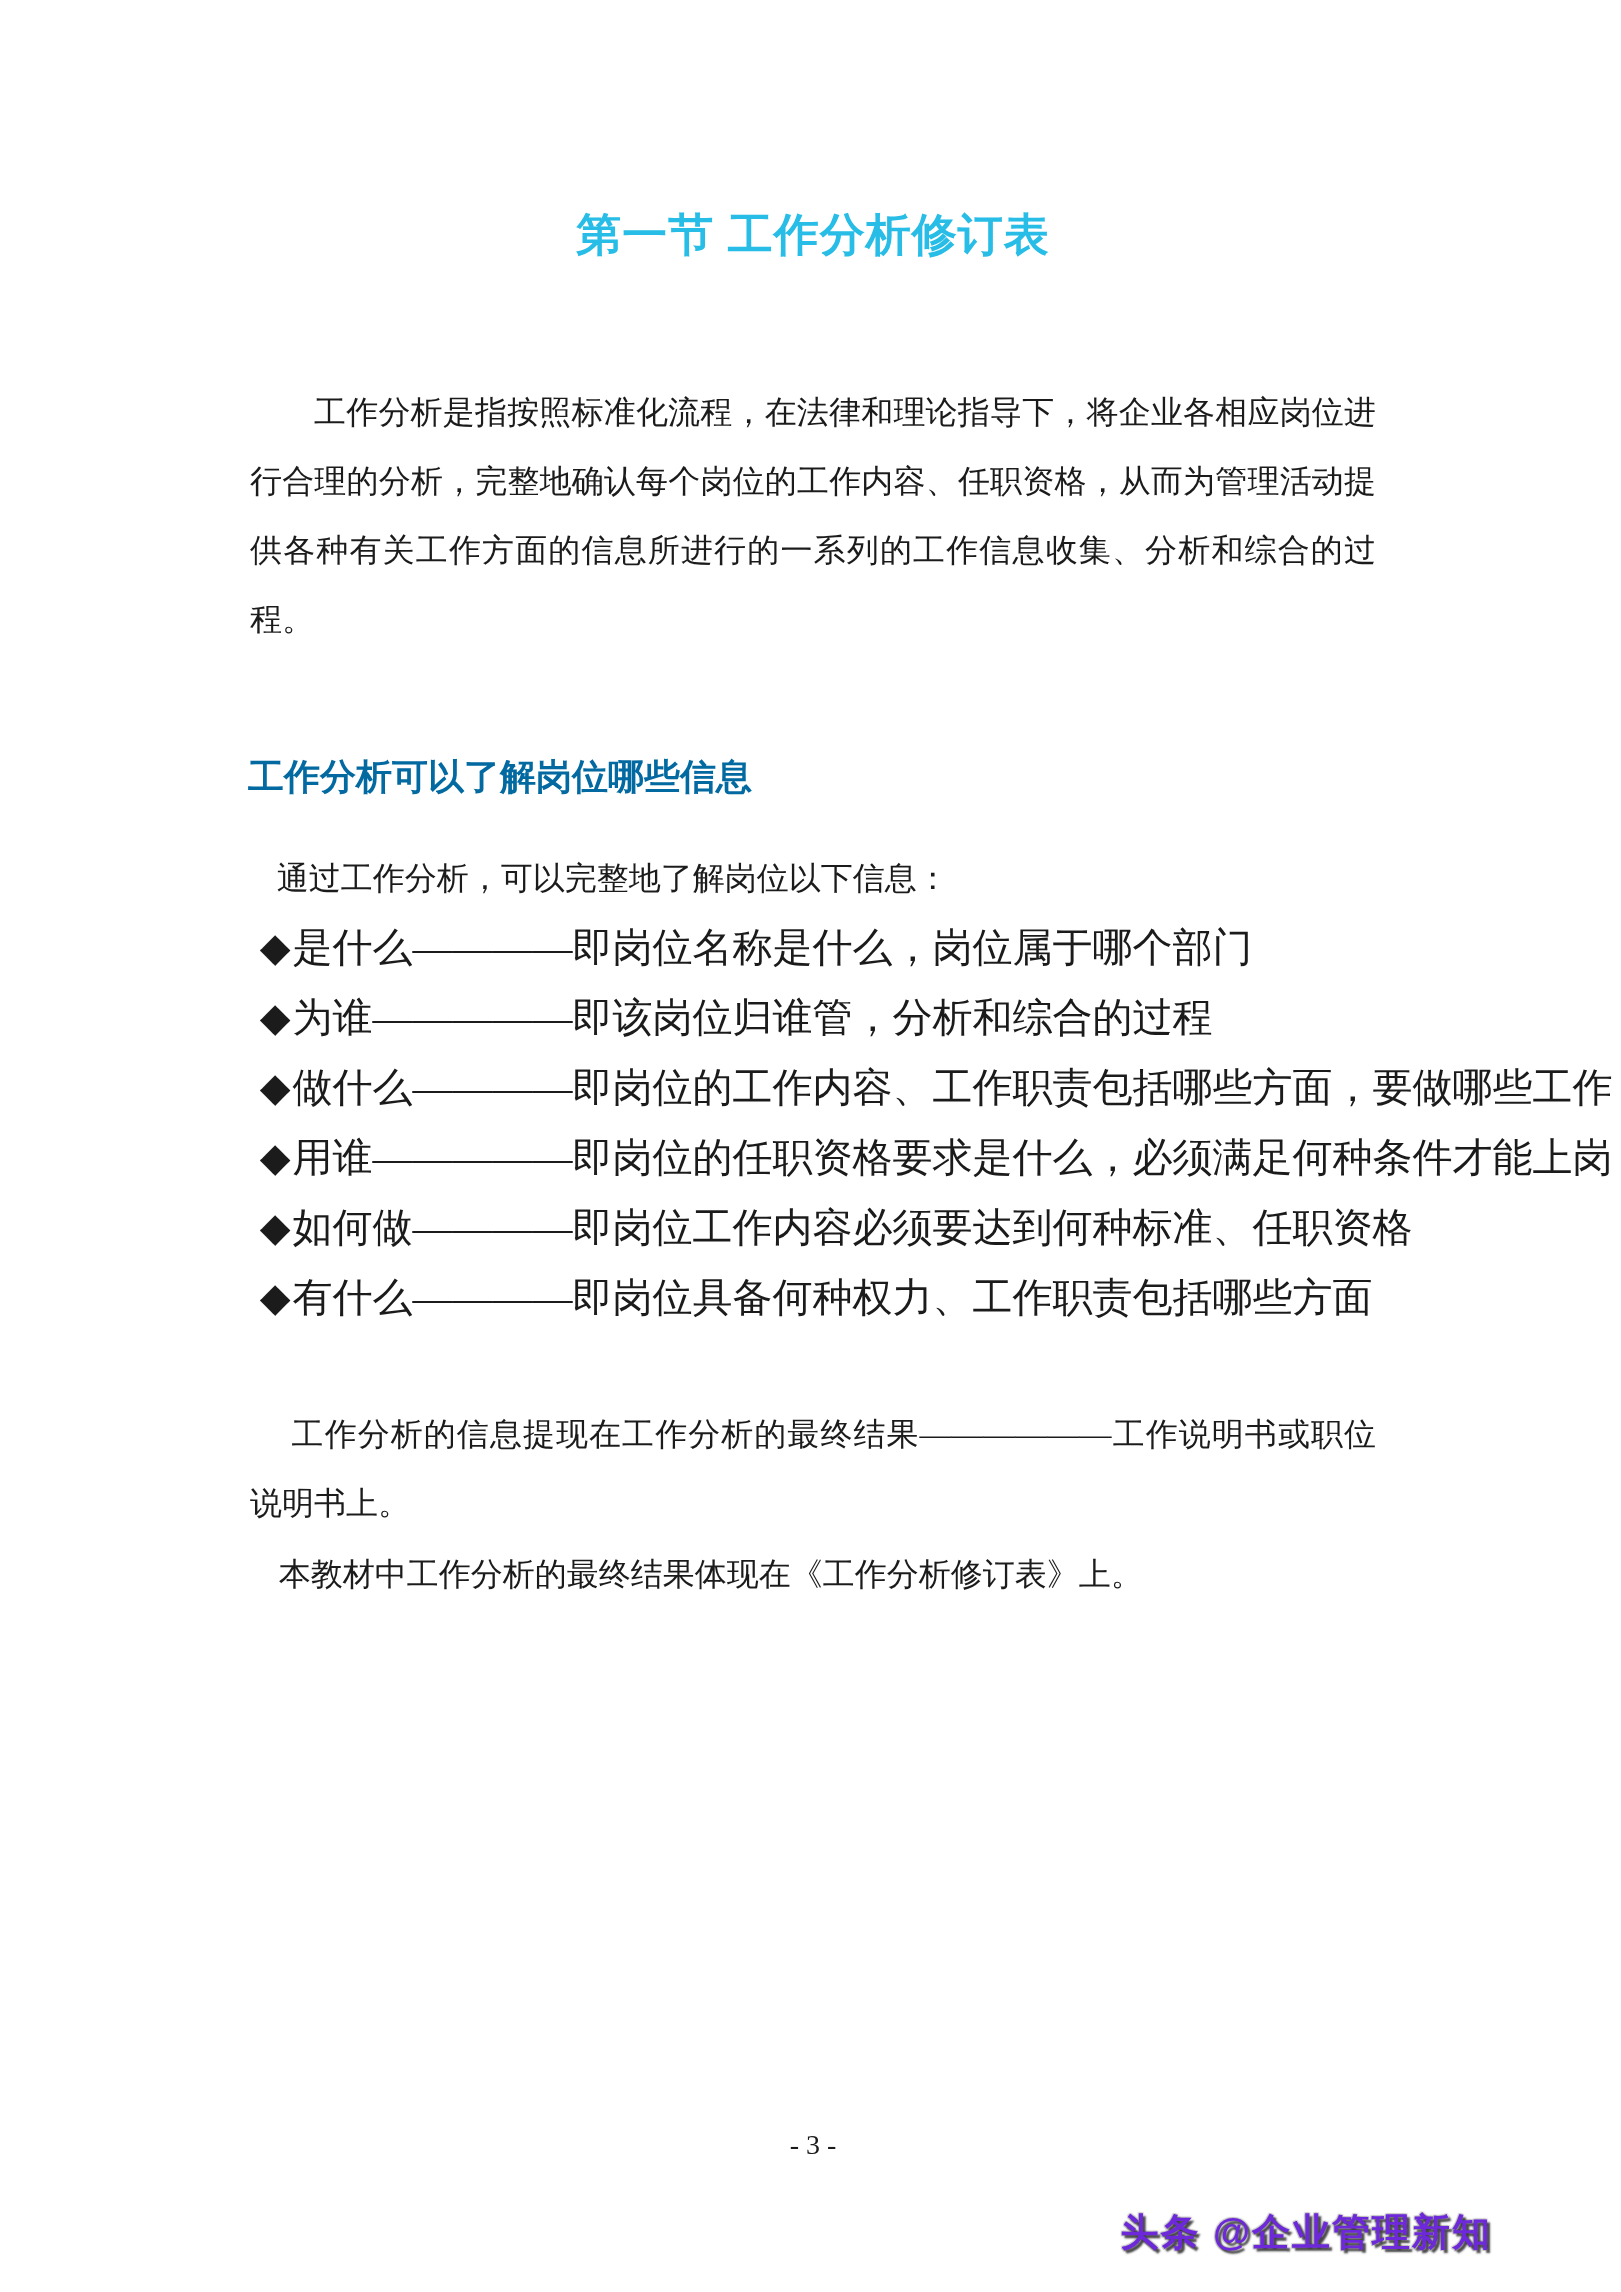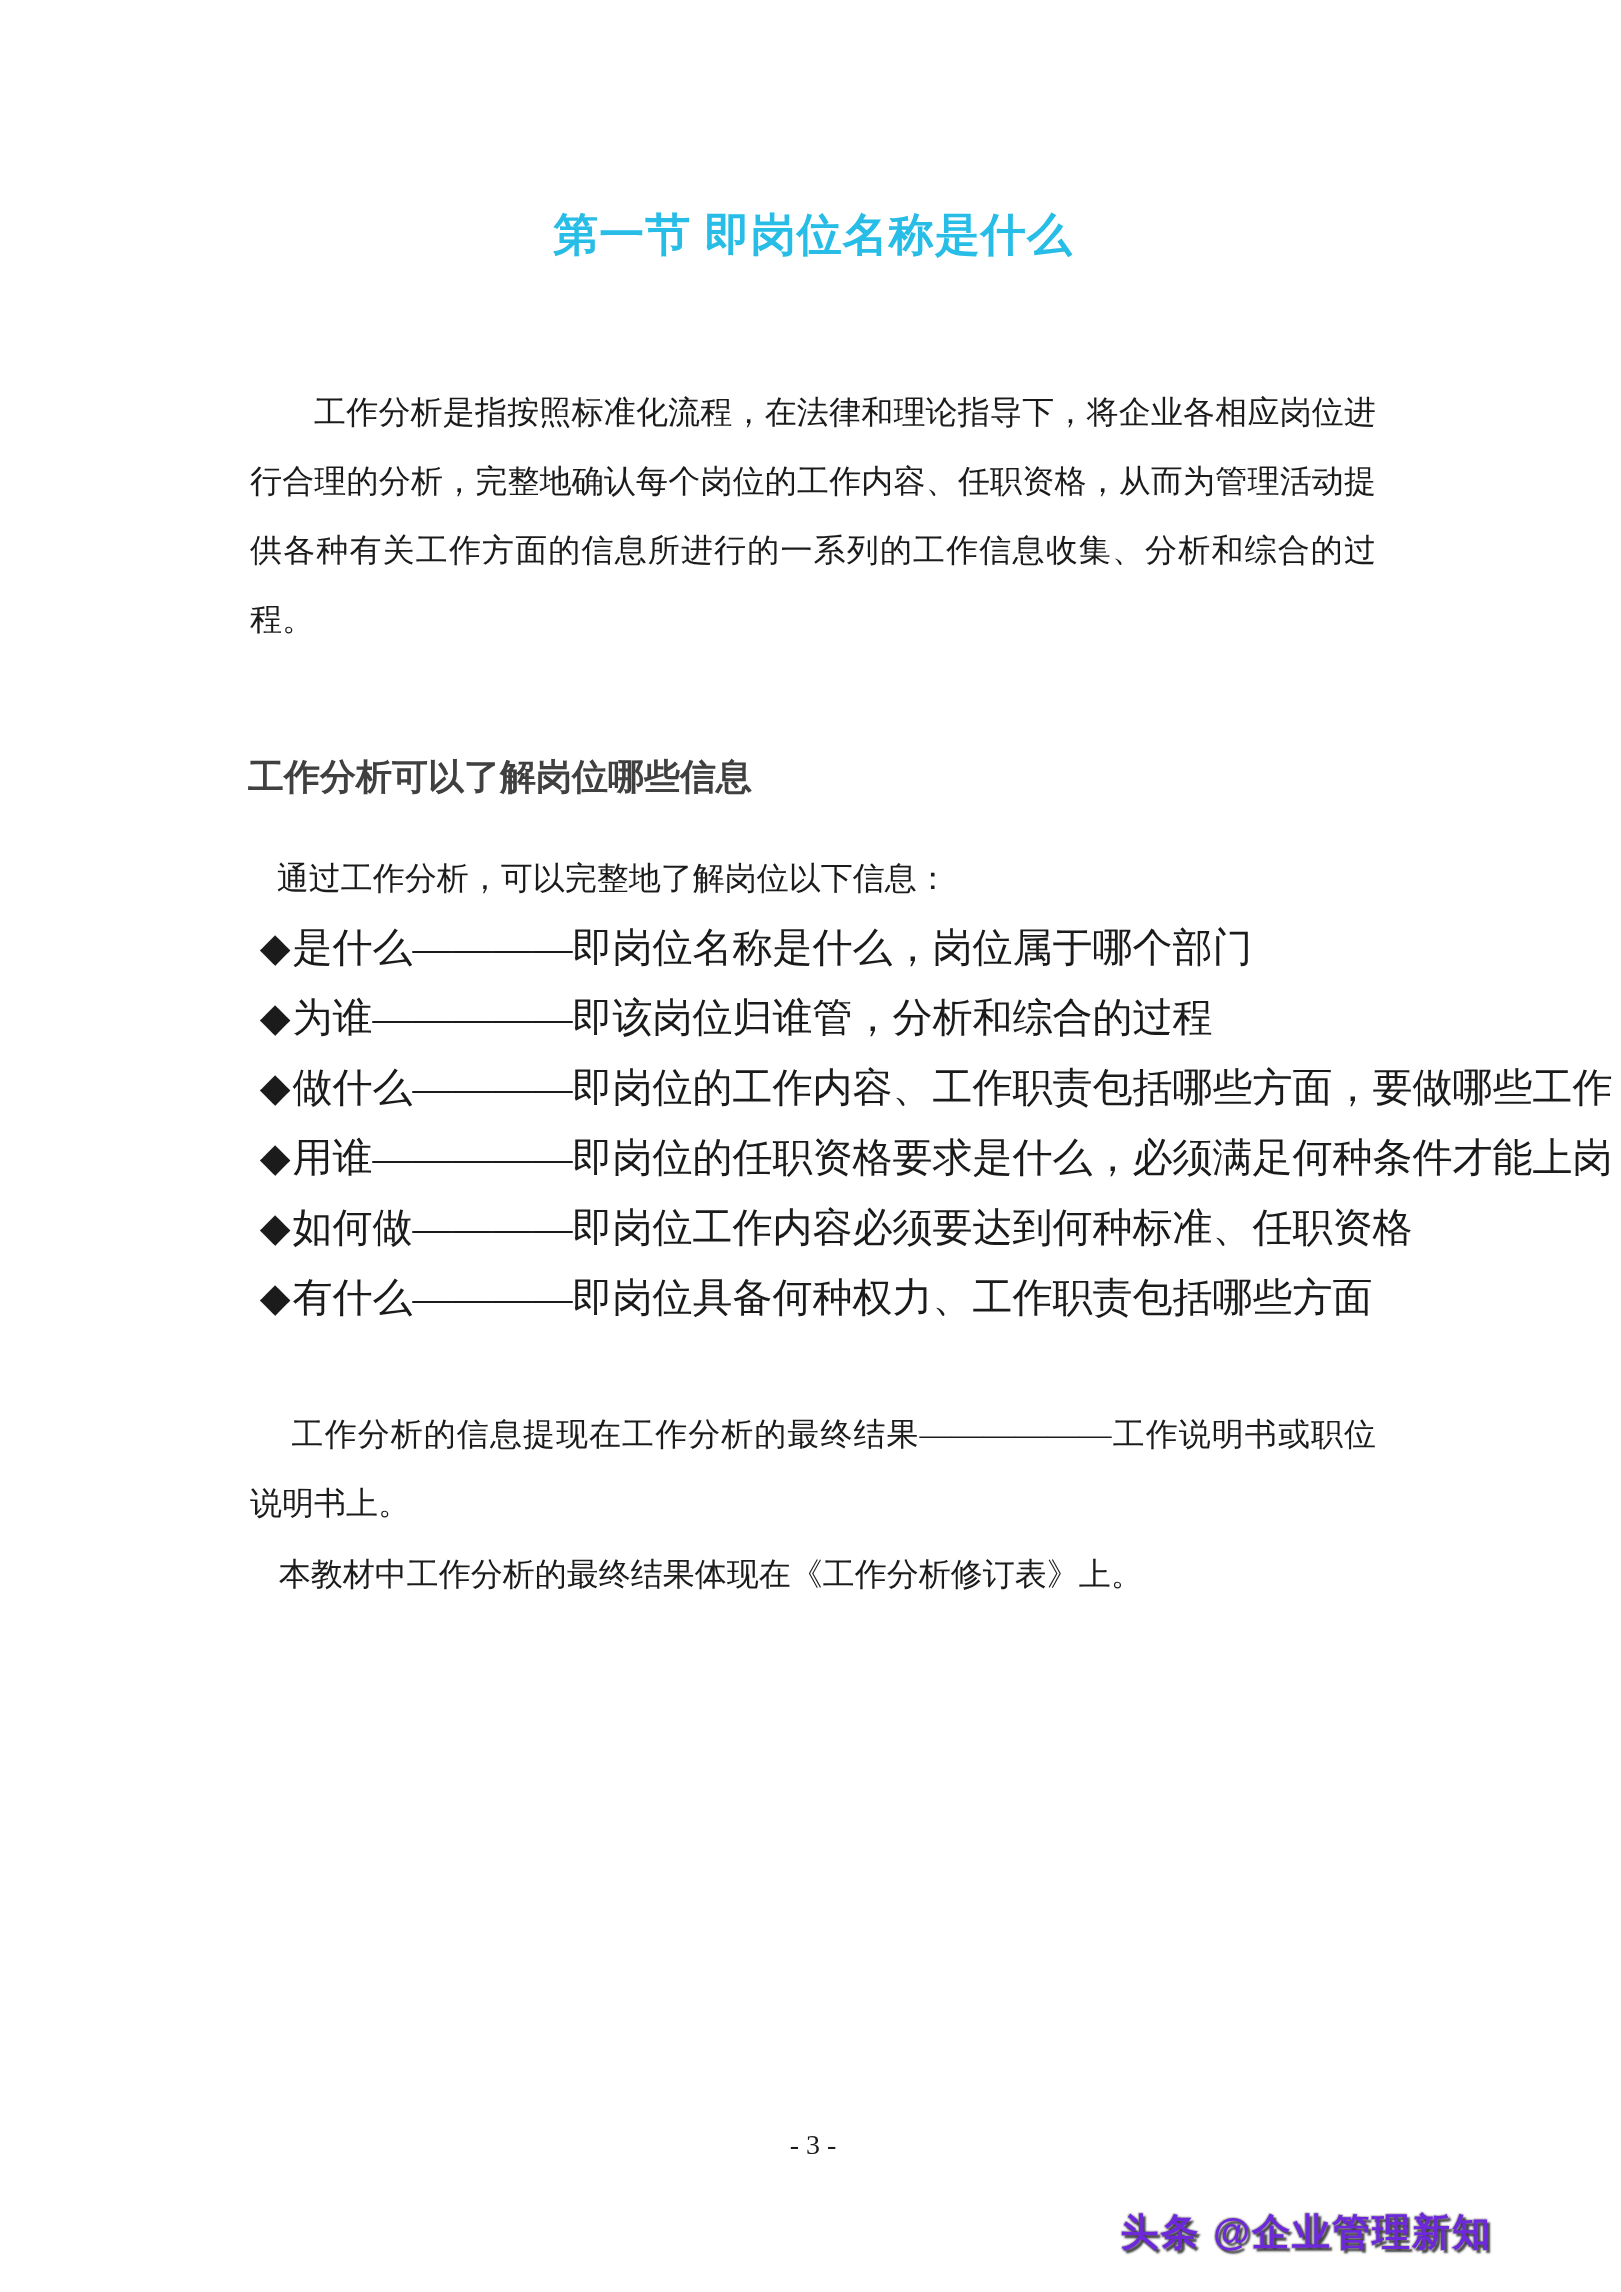--- a/index.html
+++ b/index.html
@@ -90,25 +90,25 @@
       1px -1px 1px rgba(150,150,150,0.35),
       -1px 1px 1px rgba(120,120,120,0.45);
   }
 </style>
 </head>
 <body>
 
 <div class="page">
   <div class="content">
 
-    <h1 class="doc-title accent-text" style="color: rgb(39, 189, 230);">第一节  即岗位名称是什么</h1>
+    <h1 class="doc-title accent-text" style="color: rgb(39, 189, 230);">第一节  工作分析修订表</h1>
 
     <p class="para para1">工作分析是指按照标准化流程，在法律和理论指导下，将企业各相应岗位进行合理的分析，完整地确认每个岗位的工作内容、任职资格，从而为管理活动提供各种有关工作方面的信息所进行的一系列的工作信息收集、分析和综合的过程。</p>
 
-    <h2 class="section-heading accent-text" style="color: #404040;">工作分析可以了解岗位哪些信息</h2>
+    <h2 class="section-heading accent-text" style="color: #0369a1;">工作分析可以了解岗位哪些信息</h2>
 
     <p class="list-intro">通过工作分析，可以完整地了解岗位以下信息：</p>
 
     <ul class="diamond-list">
       <li>
         <span class="bullet-marker">◆</span><span>是什么————即岗位名称是什么，岗位属于哪个部门</span>
       </li>
       <li>
         <span class="bullet-marker">◆</span><span>为谁—————即该岗位归谁管，分析和综合的过程</span>
       </li>

